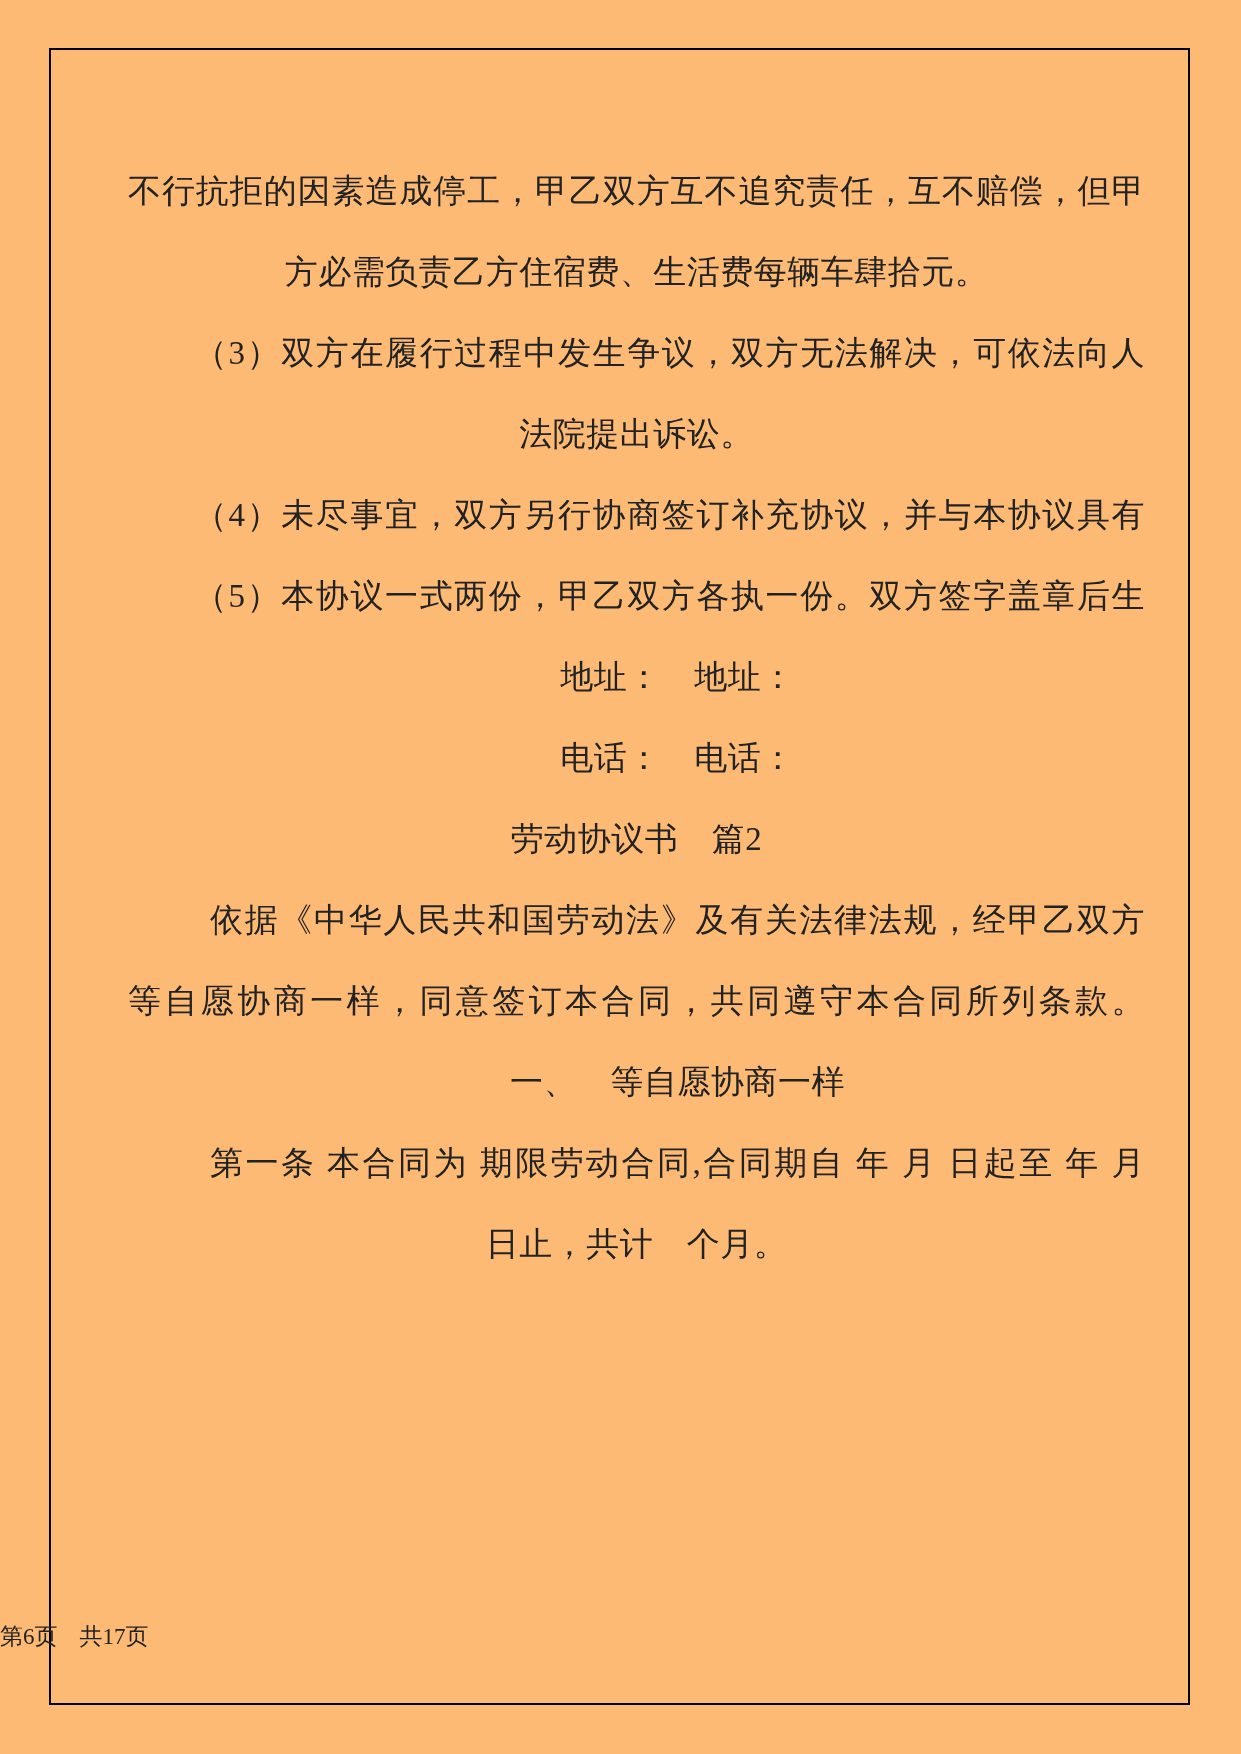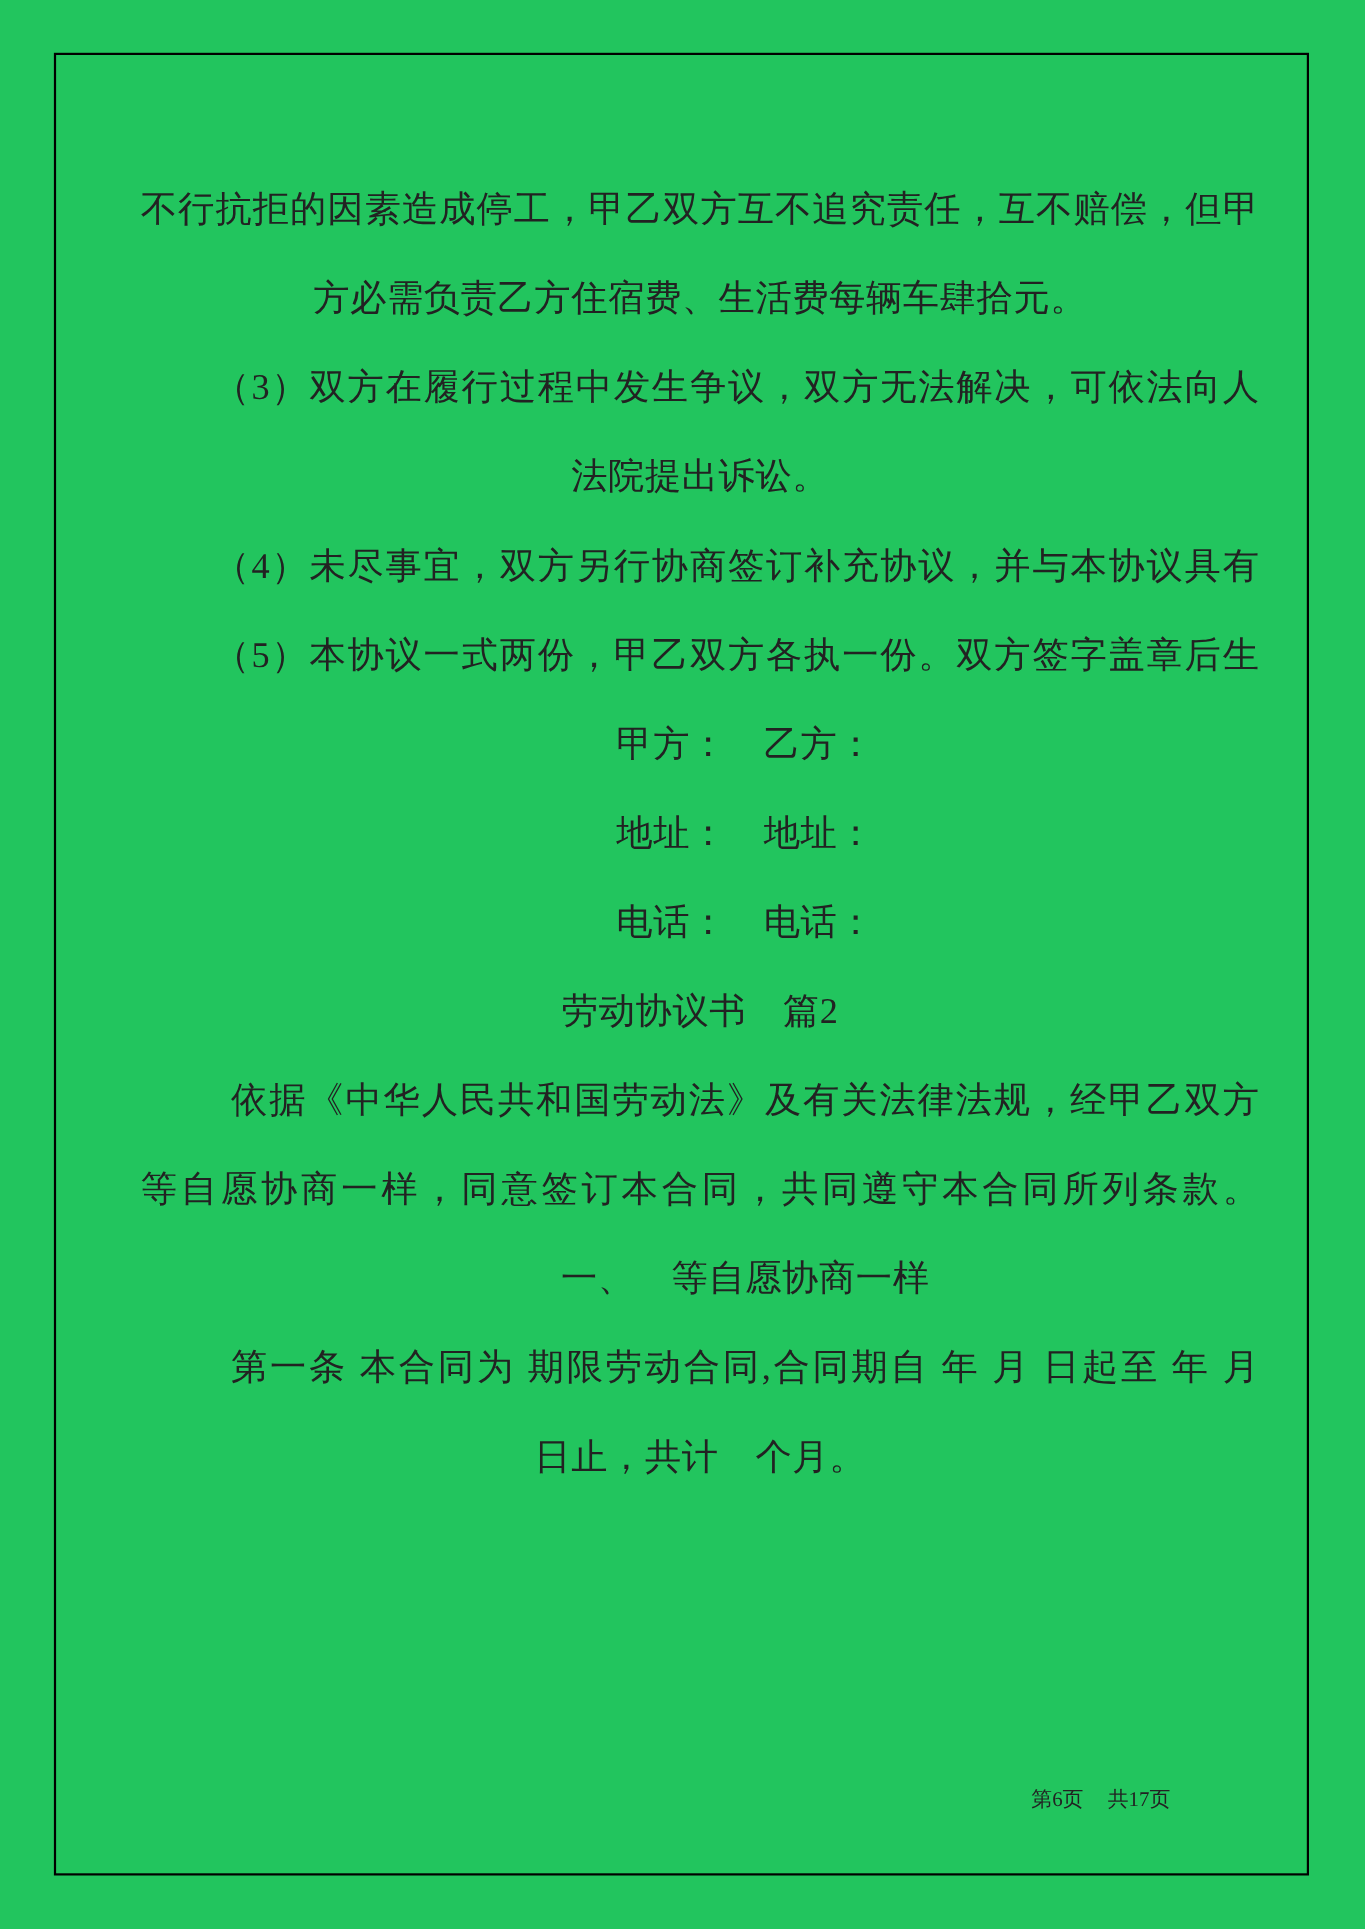--- a/index.html
+++ b/index.html
@@ -4,21 +4,21 @@
 <style>
   html, body {
     margin: 0;
     padding: 0;
     background: #ffffff;
   }
   .page {
     position: relative;
     width: 1241px;
     height: 1754px;
-    background: #22c55e;
+    background: #fdba74;
     overflow: hidden;
     font-family: "Liberation Serif", "DejaVu Serif", serif;
   }
   .frame {
     position: absolute;
     left: 49px;
     top: 48px;
     width: 1141px;
     height: 1657px;
     border: 2px solid #000000;
@@ -48,22 +48,22 @@
     padding-left: 66px;
   }
   .line.ind {
     padding-left: 82px;
   }
   .footer {
     position: absolute;
     left: 0;
     top: 1622px;
     width: 1064px;
-    text-align: right;
-    font-size: 19px;
+    text-align: left;
+    font-size: 23px;
     line-height: 30px;
     color: #222222;
   }
   .footer .gap {
     display: inline-block;
     width: 22px;
   }
 </style>
 </head>
 <body>
@@ -72,21 +72,20 @@
 
   <div class="frame"></div>
 
   <div class="content">
     <div class="line justify">不行抗拒的因素造成停工，甲乙双方互不追究责任，互不赔偿，但甲</div>
     <div class="line">方必需负责乙方住宿费、生活费每辆车肆拾元。</div>
     <div class="line ind-paren justify">（3）双方在履行过程中发生争议，双方无法解决，可依法向人民</div>
     <div class="line">法院提出诉讼。</div>
     <div class="line ind-paren justify">（4）未尽事宜，双方另行协商签订补充协议，并与本协议具有同</div>
     <div class="line ind-paren justify">（5）本协议一式两份，甲乙双方各执一份。双方签字盖章后生效。</div>
-    <div class="line ind">甲方：　乙方：</div>
     <div class="line ind">地址：　地址：</div>
     <div class="line ind">电话：　电话：</div>
     <div class="line">劳动协议书　篇2</div>
     <div class="line ind justify">依据《中华人民共和国劳动法》及有关法律法规，经甲乙双方同</div>
     <div class="line justify">等自愿协商一样，同意签订本合同，共同遵守本合同所列条款。</div>
     <div class="line ind">一、　等自愿协商一样</div>
     <div class="line ind justify">第一条 本合同为 期限劳动合同,合同期自 年 月 日起至 年 月</div>
     <div class="line">日止，共计　个月。</div>
   </div>
 

